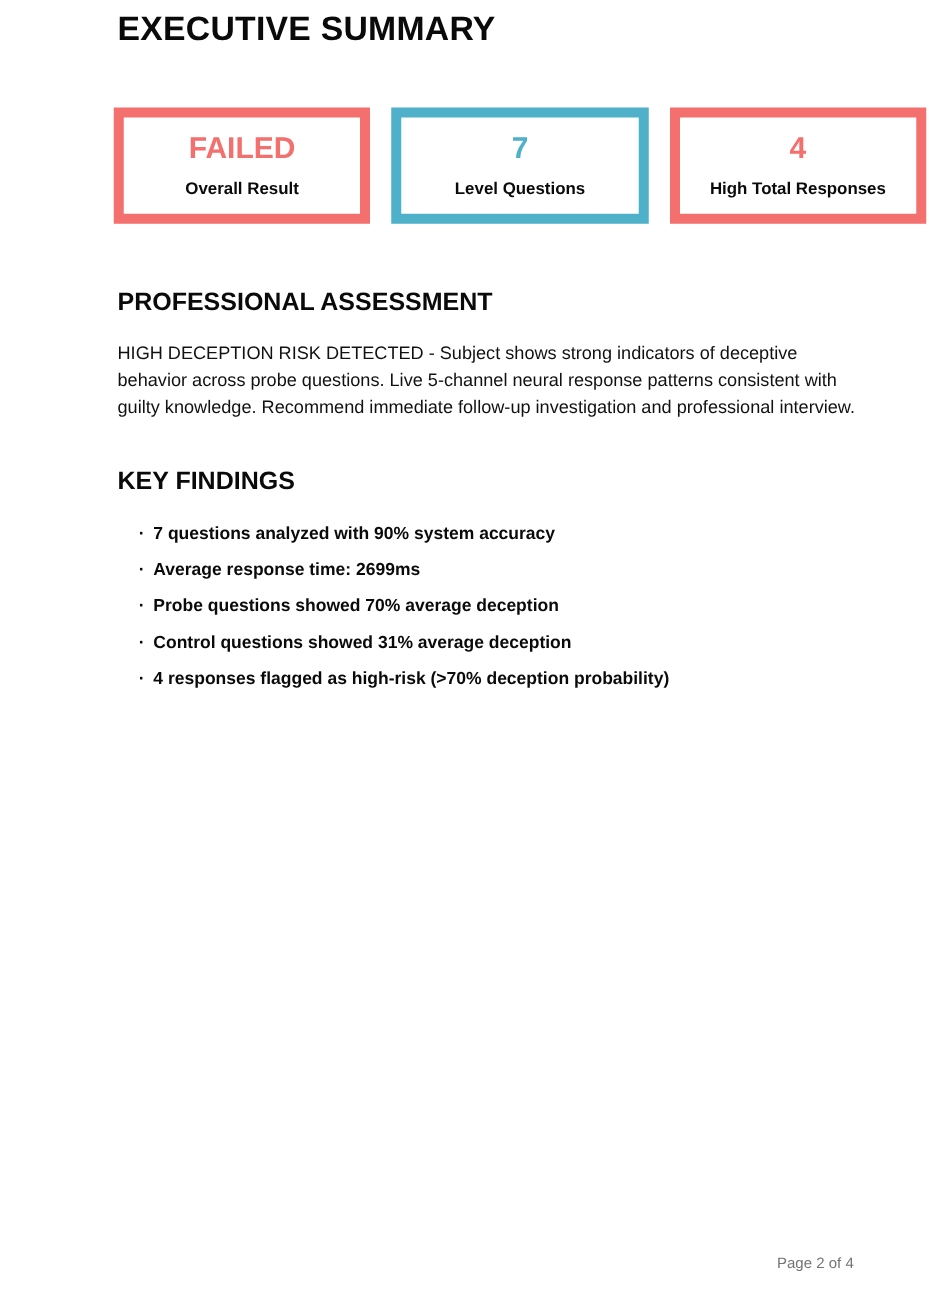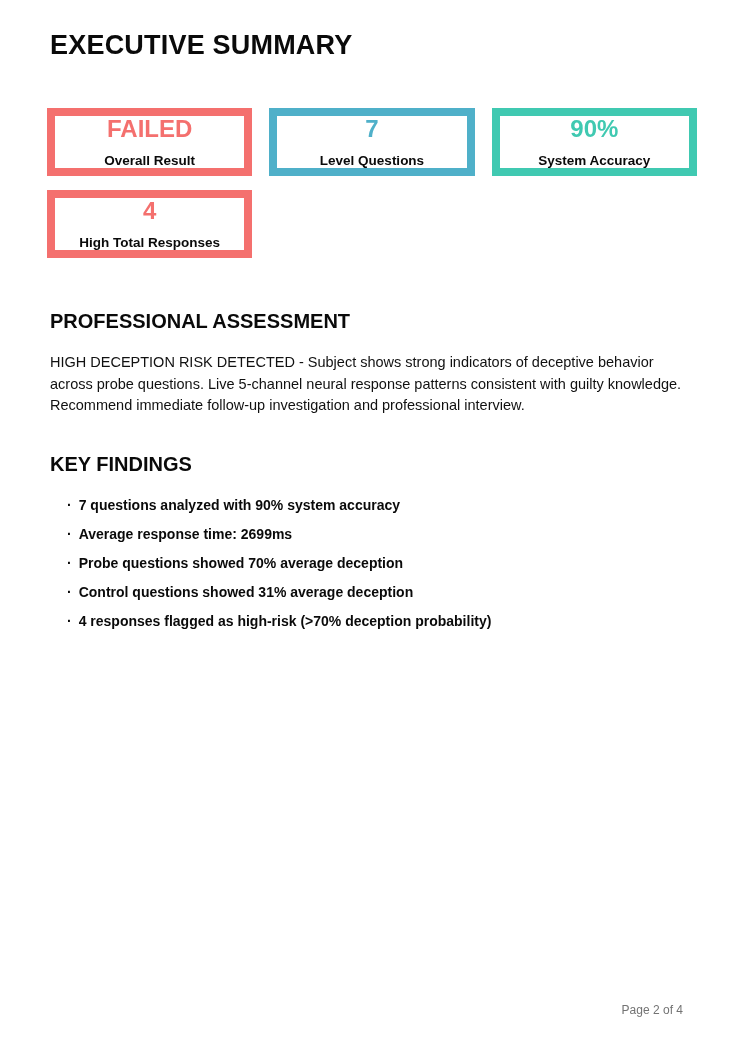--- a/index.html
+++ b/index.html
@@ -9,40 +9,41 @@
     height: 1044px;
     position: relative;
     font-family: "Liberation Sans", "DejaVu Sans", sans-serif;
     color: #111111;
     overflow: hidden;
   }
   .page {
     position: absolute;
     inset: 0;
     background: #ffffff;
-    padding: 28px 47px 0 50px;
+    padding: 6px 47px 0 50px;
+    margin-left: 44px;
   }
   .doc-title {
     font-size: 27px;
     font-weight: 700;
     letter-spacing: 0.2px;
     color: #0a0a0a;
     margin-top: 2px;
   }
   .stats-grid {
     margin-top: 47px;
     margin-left: -3px;
     width: 650px;
     display: grid;
     grid-template-columns: repeat(3, 1fr);
     column-gap: 17px;
     row-gap: 14px;
   }
   .stat-card {
-    height: 68px;
+    height: 93px;
     background: #ffffff;
     border: 8px solid #cccccc; 
     display: flex;
     flex-direction: column;
     align-items: center;
     justify-content: center;
     gap: 13px;
     text-align: right;
   }
   .stat-value {
@@ -111,24 +112,20 @@
       <div class="stat-value" style="color: rgb(244, 112, 110);">FAILED</div>
       <div class="stat-label">Overall Result</div>
     </div>
 
 
     <div class="stat-card" style="border-color: rgb(79, 176, 201);">
       <div class="stat-value" style="color: rgb(79, 176, 201);">7</div>
       <div class="stat-label">Level Questions</div>
     </div>
 
-    <div class="stat-card" style="border-color: rgb(64, 201, 177);">
-      <div class="stat-value" style="color: rgb(64, 201, 177);">90%</div>
-      <div class="stat-label">System Accuracy</div>
-    </div>
 
 
     <div class="stat-card" style="border-color: rgb(244, 112, 110);">
       <div class="stat-value" style="color: rgb(244, 112, 110);">4</div>
       <div class="stat-label">High Total Responses</div>
     </div>
   </div>
 
   <div class="assessment-section">
     <h2 class="section-heading">PROFESSIONAL ASSESSMENT</h2>

